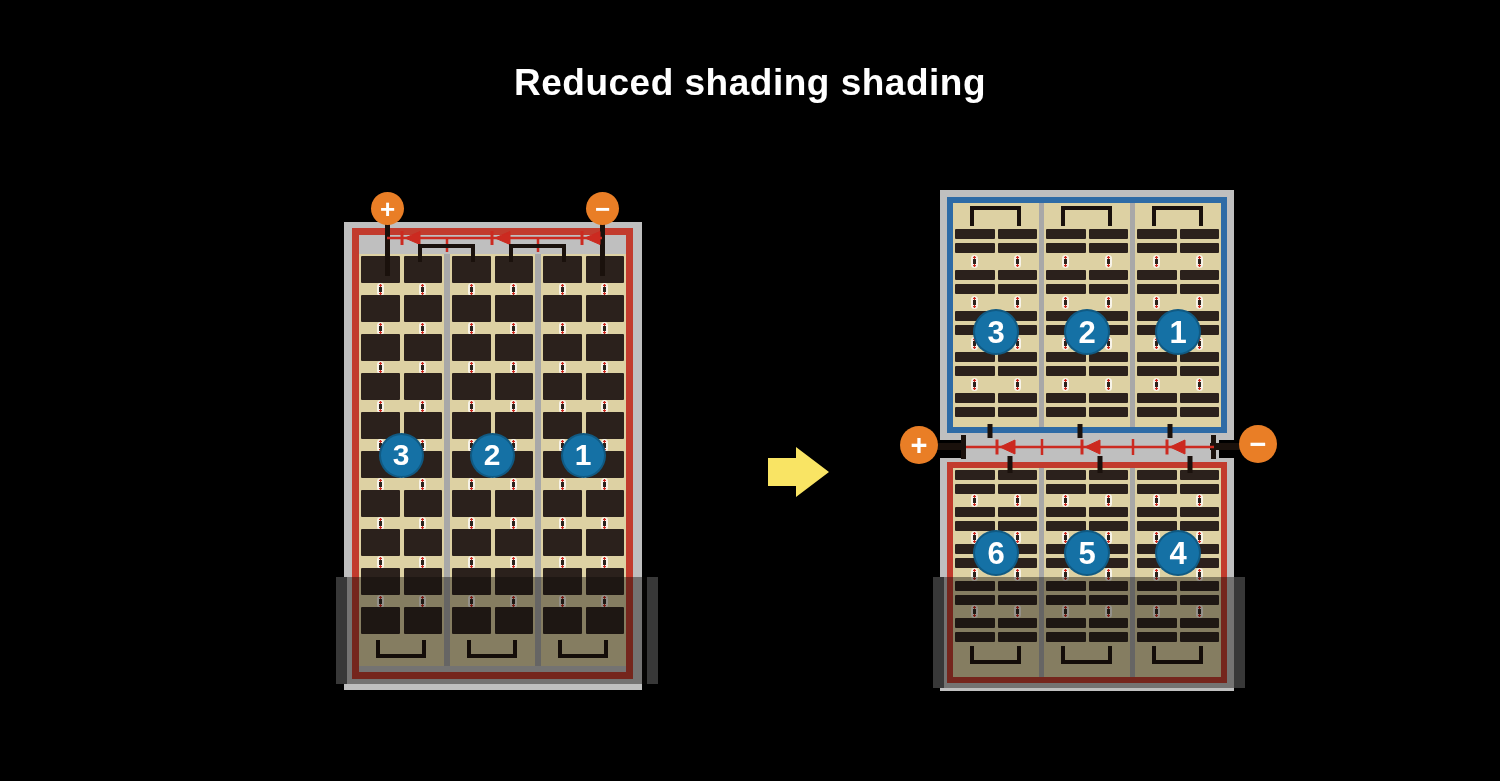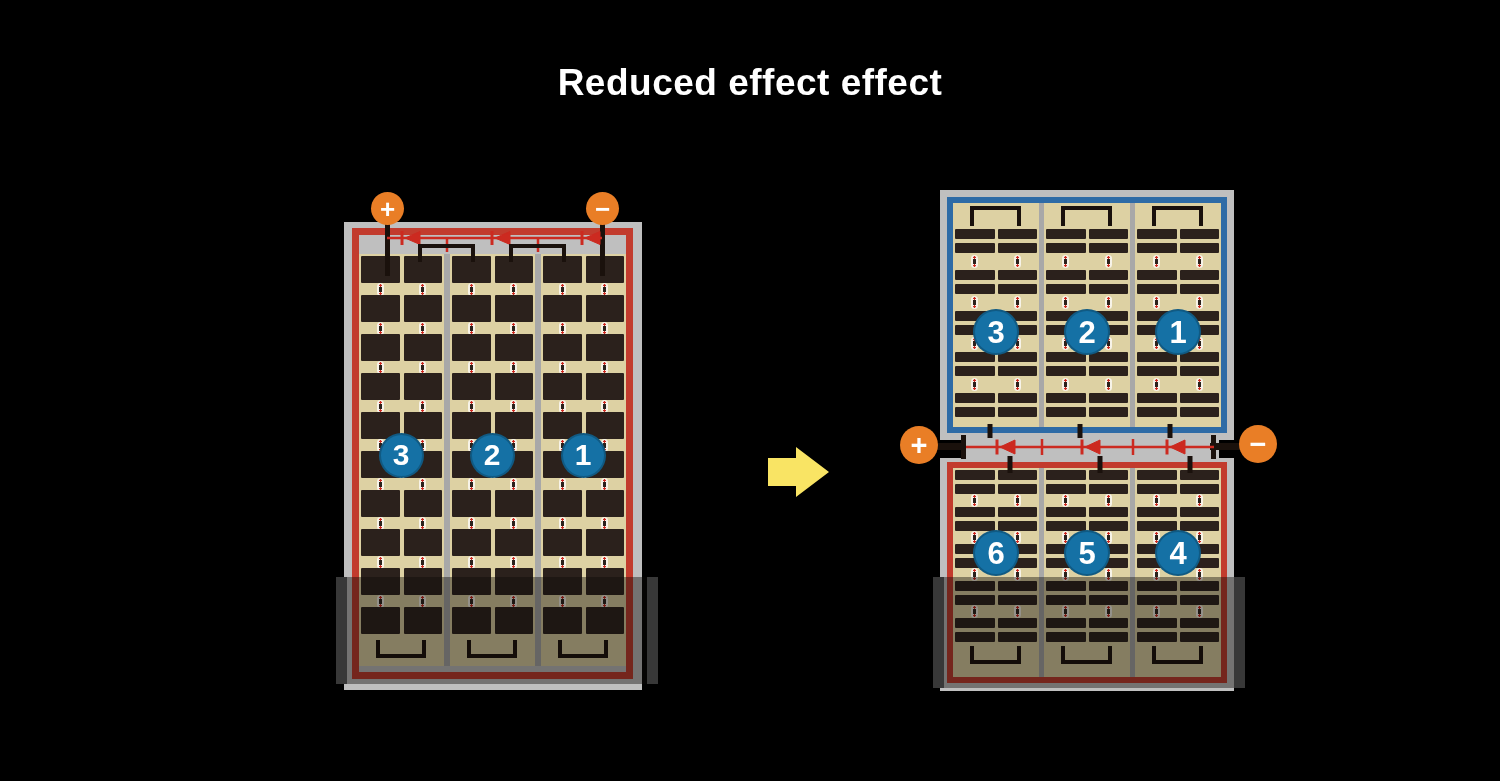--- a/index.html
+++ b/index.html
@@ -44,21 +44,21 @@
   .shade{position:absolute;background:var(--shade,rgba(12,10,8,.42));
     border-left:11px solid #383838;border-right:11px solid #383838}
   .bus,.arrow-svg{position:absolute}
   .busbar{position:absolute;background:var(--frame,#c2c2c2)}
 </style>
 </head>
 <body>
 
 <div class="stage">
 
-  <div class="title">Reduced effect effect</div>
+  <div class="title">Reduced shading shading</div>
 
   <div class="frame" style="left:344px;top:222px;width:298px;height:468px">
     <div class="borderbox bb-red" style="left:8px;top:6px;right:9px;bottom:11px;border-width:7px"></div>
   </div>
   <div class="cells" id="left-cells" style="left:359px;top:254px;width:267px;height:412px">
       <div class="section">
         <div class="cellrow">
           <div class="cell"></div>
           <div class="cell"></div>
         </div>

